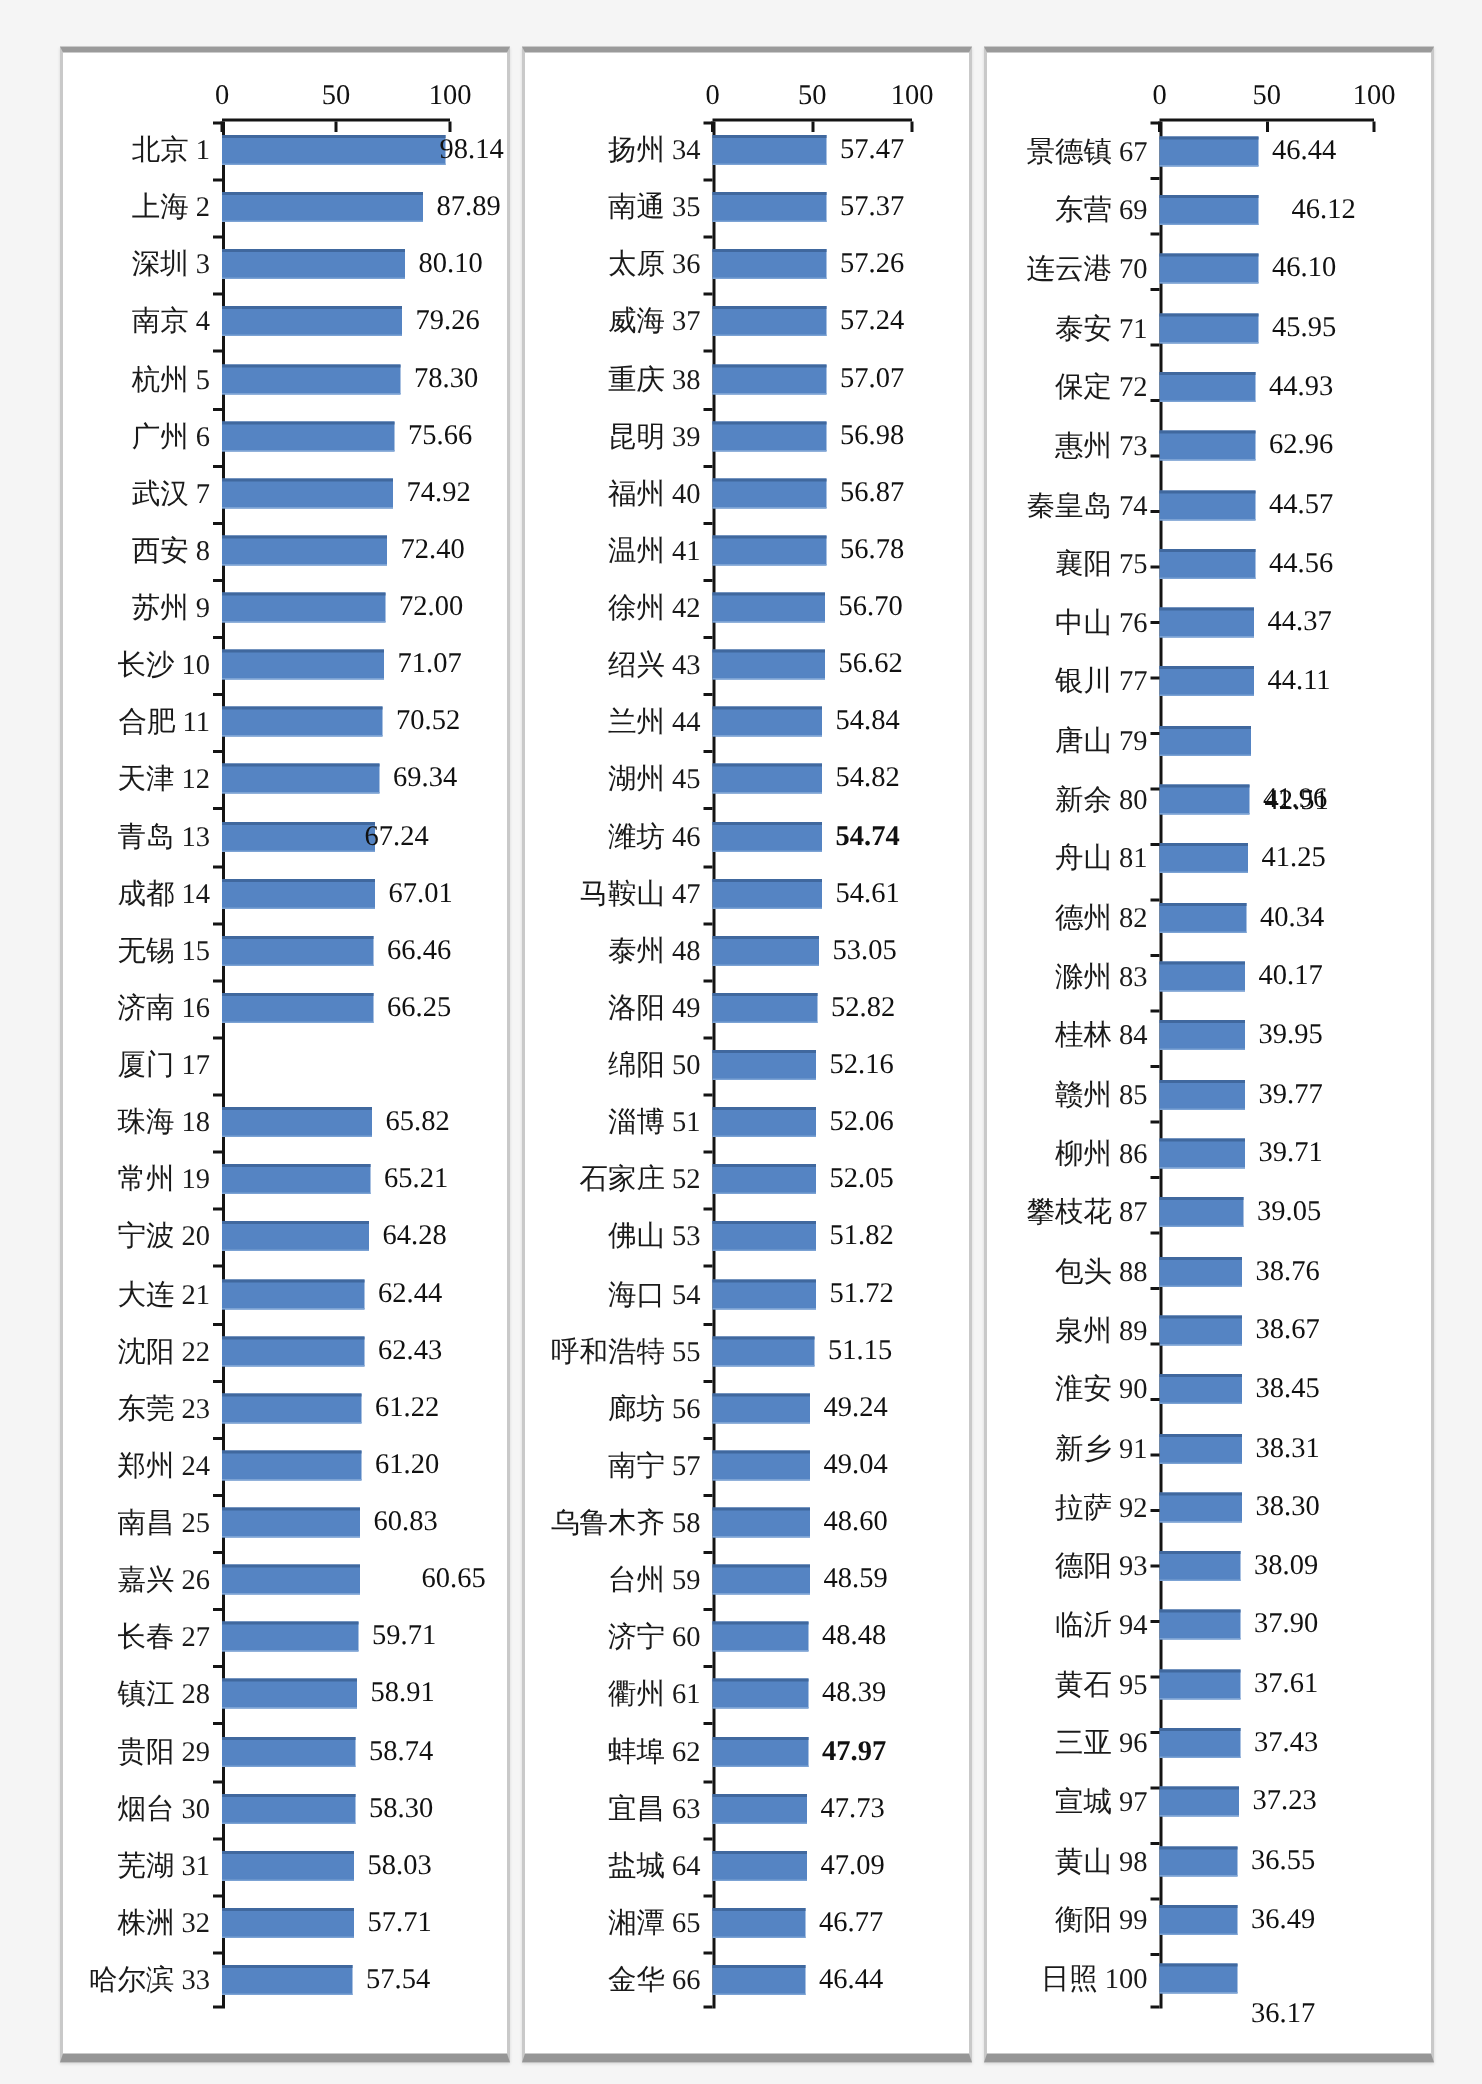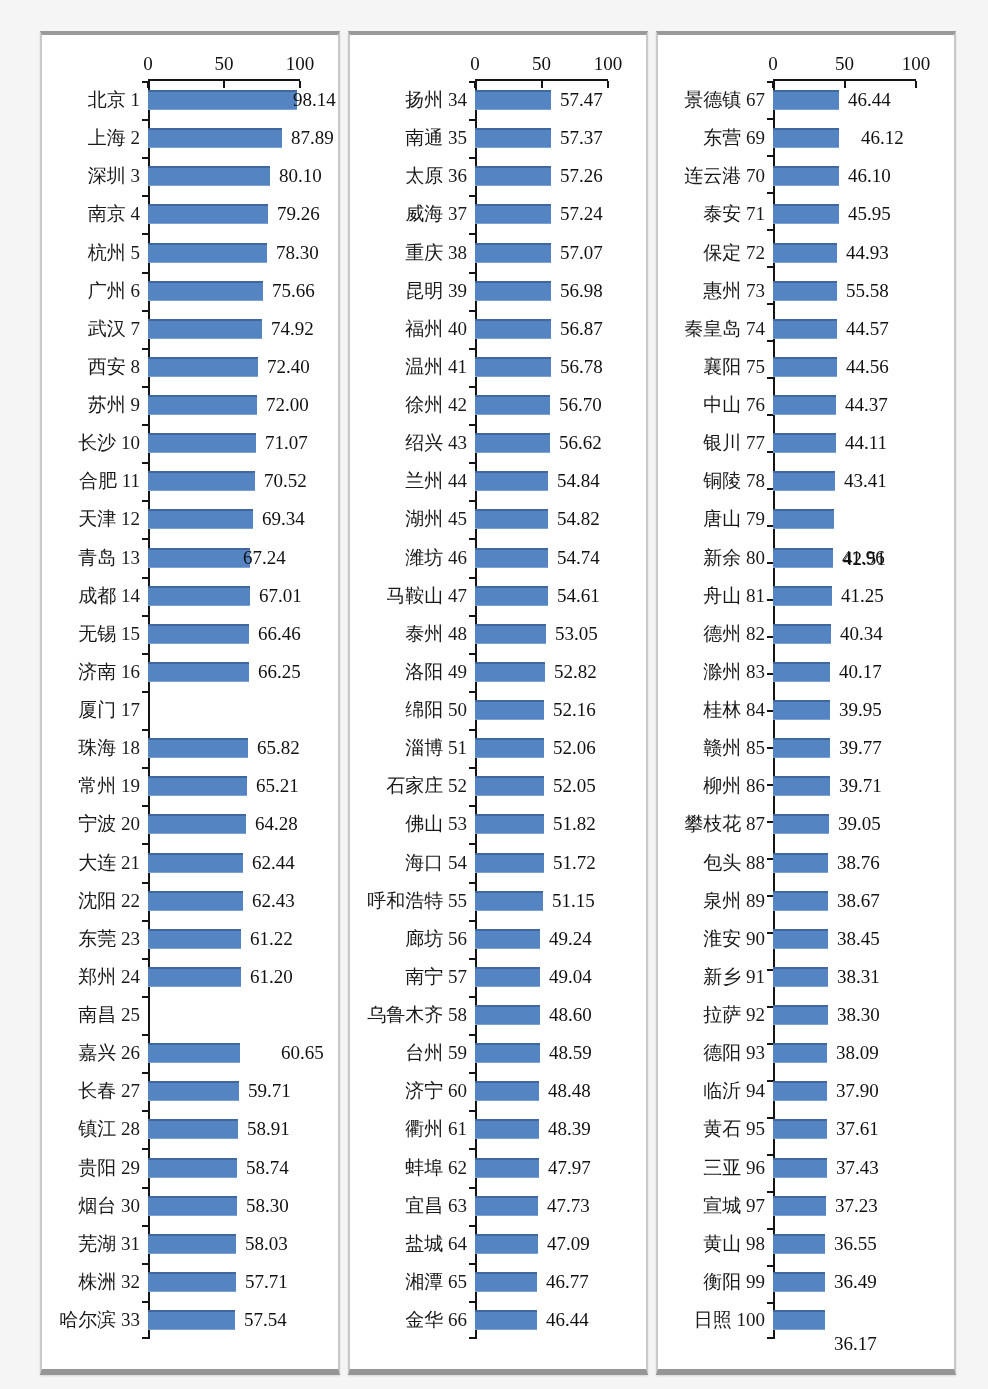--- a/index.html
+++ b/index.html
@@ -229,20 +229,24 @@
   </div>
           <div class="row">
     <div class="city">郑州 24</div>
     <div class="track">
       <div class="bar" style="width: 61.2%;"></div>
       <div class="val" style="left: 102px;">61.20</div>
     </div>
   </div>
           <div class="row">
     <div class="city">南昌 25</div>
+    <div class="track">
+      <div class="bar" style="width: 60.83%;"></div>
+      <div class="val" style="left: 101px;">60.83</div>
+    </div>
   </div>
           <div class="row">
     <div class="city">嘉兴 26</div>
     <div class="track">
       <div class="bar" style="width: 60.65%;"></div>
       <div class="val" style="left: 101px; margin-left: 32px;">60.65</div>
     </div>
   </div>
           <div class="row">
     <div class="city">长春 27</div>
@@ -427,21 +431,21 @@
     <div class="city">湖州 45</div>
     <div class="track">
       <div class="bar" style="width: 54.82%;"></div>
       <div class="val" style="left: 82px;">54.82</div>
     </div>
   </div>
           <div class="row">
     <div class="city">潍坊 46</div>
     <div class="track">
       <div class="bar" style="width: 54.74%;"></div>
-      <div class="val" style="left: 82px;">54.74</div>
+      <div class="val" style="left: 82px; font-weight: bold;">54.74</div>
     </div>
   </div>
           <div class="row">
     <div class="city">马鞍山 47</div>
     <div class="track">
       <div class="bar" style="width: 54.61%;"></div>
       <div class="val" style="left: 82px;">54.61</div>
     </div>
   </div>
           <div class="row">
@@ -539,21 +543,21 @@
     <div class="city">衢州 61</div>
     <div class="track">
       <div class="bar" style="width: 48.39%;"></div>
       <div class="val" style="left: 73px;">48.39</div>
     </div>
   </div>
           <div class="row">
     <div class="city">蚌埠 62</div>
     <div class="track">
       <div class="bar" style="width: 47.97%;"></div>
-      <div class="val" style="left: 73px;">47.97</div>
+      <div class="val" style="left: 73px; font-weight: bold;">47.97</div>
     </div>
   </div>
           <div class="row">
     <div class="city">宜昌 63</div>
     <div class="track">
       <div class="bar" style="width: 47.73%;"></div>
       <div class="val" style="left: 72px;">47.73</div>
     </div>
   </div>
           <div class="row">
@@ -662,21 +666,21 @@
     <div class="city">保定 72</div>
     <div class="track">
       <div class="bar" style="width: 44.93%;"></div>
       <div class="val" style="left: 73px;">44.93</div>
     </div>
   </div>
           <div class="row">
     <div class="city">惠州 73</div>
     <div class="track">
       <div class="bar" style="width: 44.79%;"></div>
-      <div class="val" style="left: 73px;">55.58</div>
+      <div class="val" style="left: 73px;">62.96</div>
     </div>
   </div>
           <div class="row">
     <div class="city">秦皇岛 74</div>
     <div class="track">
       <div class="bar" style="width: 44.57%;"></div>
       <div class="val" style="left: 73px;">44.57</div>
     </div>
   </div>
           <div class="row">
@@ -691,27 +695,20 @@
     <div class="track">
       <div class="bar" style="width: 44.37%;"></div>
       <div class="val" style="left: 72px;">44.37</div>
     </div>
   </div>
           <div class="row">
     <div class="city">银川 77</div>
     <div class="track">
       <div class="bar" style="width: 44.11%;"></div>
       <div class="val" style="left: 72px;">44.11</div>
-    </div>
-  </div>
-          <div class="row">
-    <div class="city">铜陵 78</div>
-    <div class="track">
-      <div class="bar" style="width: 43.41%;"></div>
-      <div class="val" style="left: 71px;">43.41</div>
     </div>
   </div>
           <div class="row">
     <div class="city">唐山 79</div>
     <div class="track">
       <div class="bar" style="width: 42.51%;"></div>
       <div class="val" style="left: 70px; margin-top: 40px;">42.51</div>
     </div>
   </div>
           <div class="row">

